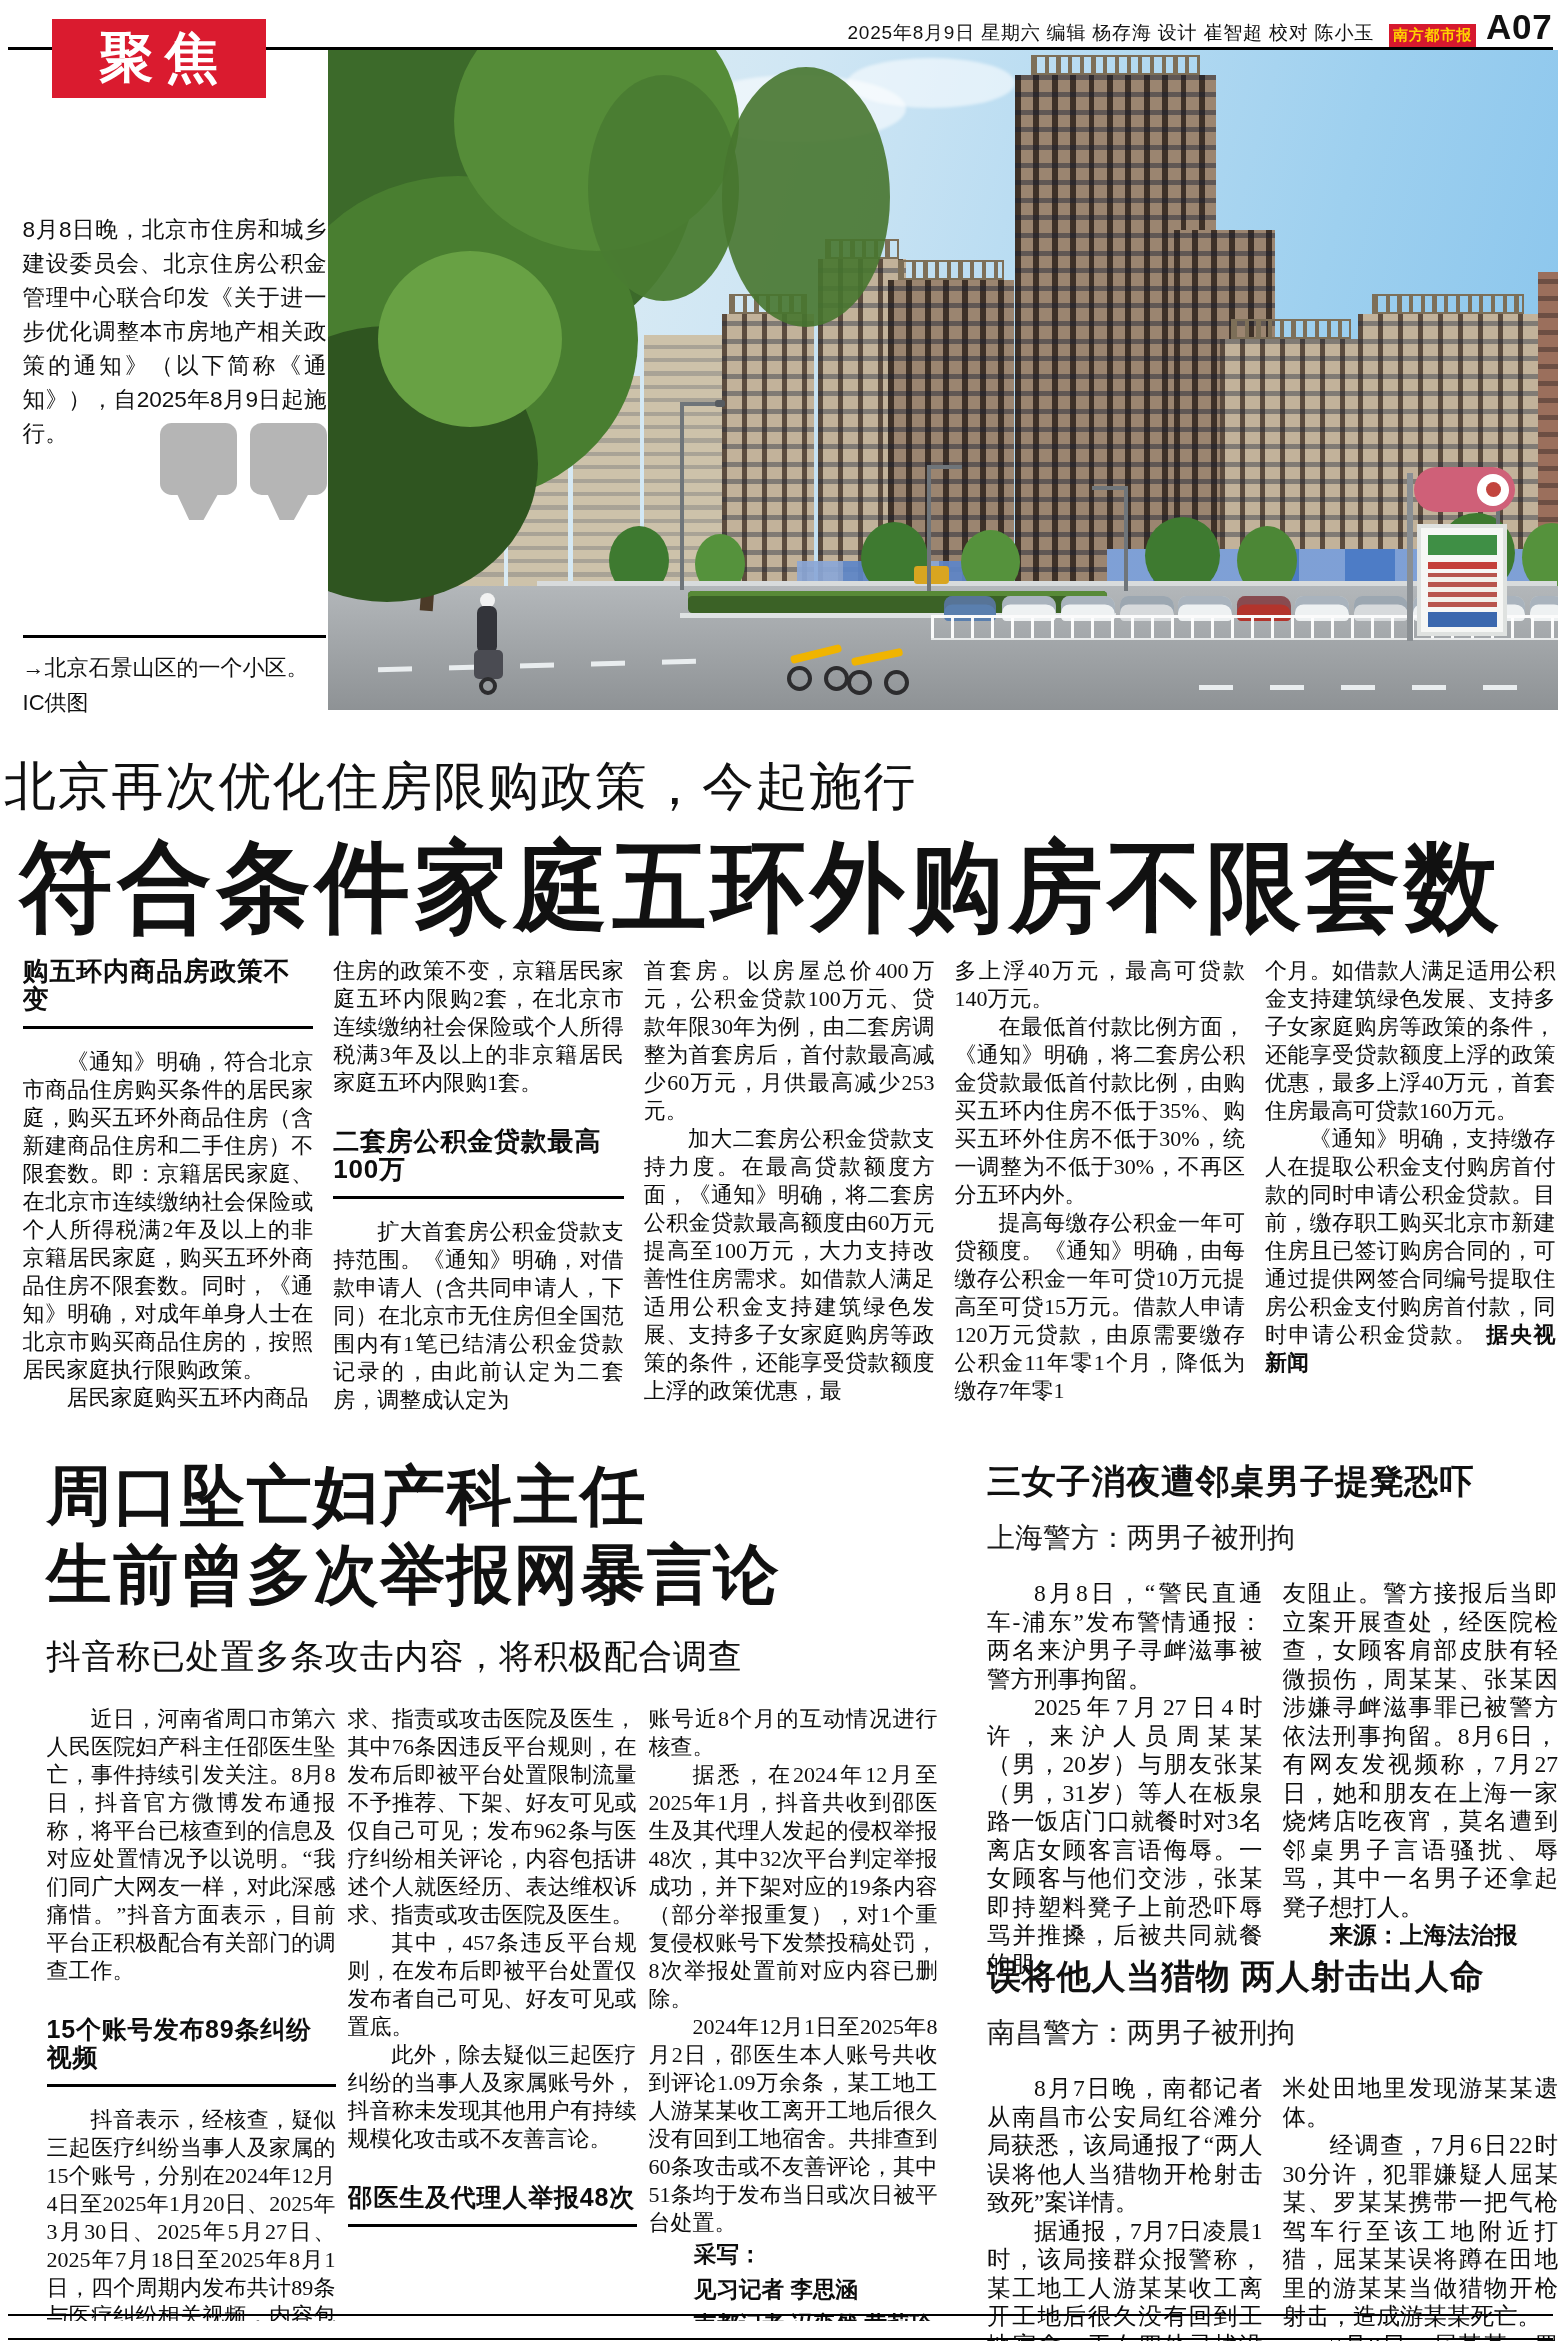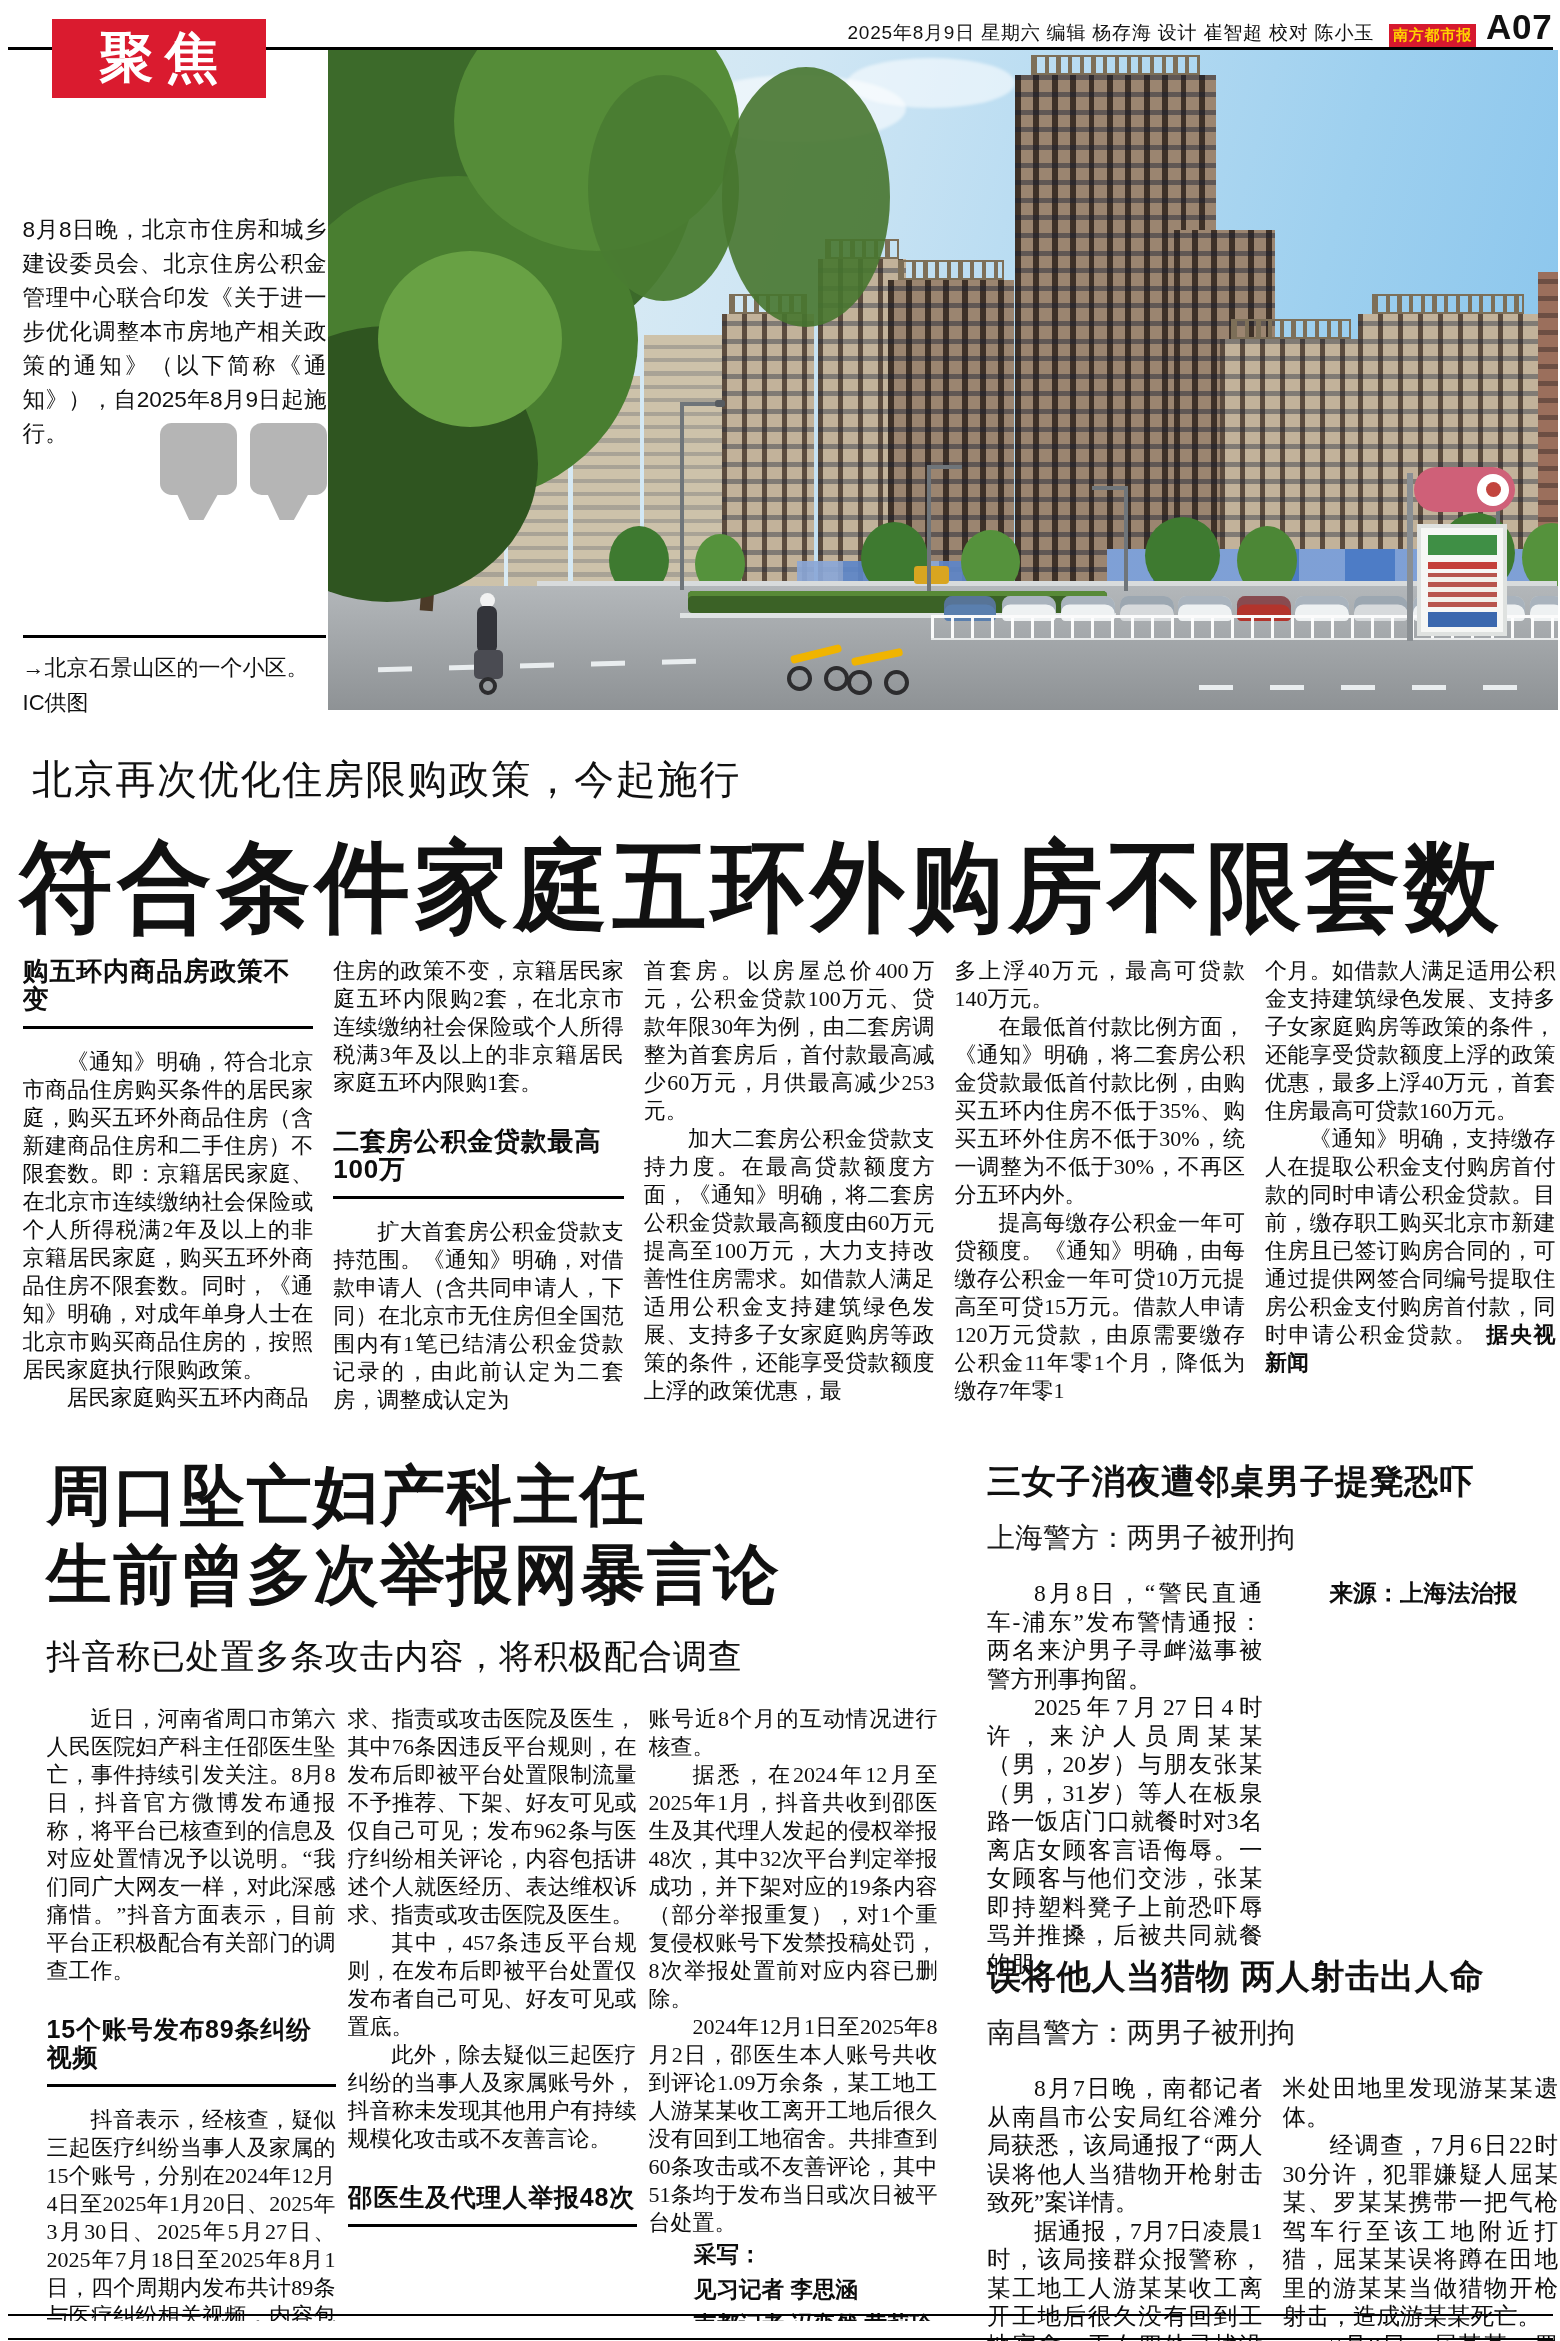--- a/index.html
+++ b/index.html
@@ -76,21 +76,21 @@
   
   .lead-intro { position:absolute; left:22.6px; top:213px; width:304px; font-size:22.6px; line-height:34px;
                 font-weight:500; text-align:justify; }
   .quote-wrap { position:absolute; left:126px; top:423px; width:201px; text-align:right; }
   .qmark { display:inline-block; width:77px; height:72px; background:#b5b5b5; border-radius:11.7px;
            position:relative; margin-left:13.4px; }
   .qmark::after { content:""; position:absolute; left:17px; bottom:-25px; width:42px; height:27px;
                   background:#b5b5b5; clip-path:polygon(0 0,100% 0,64% 100%,30% 100%); }
   .cap-rule { position:absolute; left:22.6px; top:635px; width:303px; height:2.5px; background:#000; }
   .photo-caption { position:absolute; left:22.6px; top:650px; width:303px; font-size:22px; line-height:35px; font-weight:500; }
-  .kicker { position:absolute; left:32px; top:752px; font-size:40px; font-weight:500; letter-spacing:1.7px;text-align:center; }
+  .kicker { position:absolute; left:4px; top:752px; font-size:52px; font-weight:500; letter-spacing:1.7px;text-align:center; }
   .headline-main { position:absolute; left:18.4px; top:821px; width:1537px; font-size:94px; font-weight:900;
                    letter-spacing:5px; white-space:nowrap; transform:scaleY(1.05); transform-origin:left top; }
 
   
   .serifcol { font-family:"Liberation Serif","DejaVu Serif",serif; font-size:22px; line-height:28px;
               text-align:justify; color:#0d0d0d; overflow:hidden; }
   .serifcol p { margin:0; }
   .ind { text-indent:2em; }
   .subhead { font-family:"Liberation Sans","DejaVu Sans",sans-serif; font-size:26px; font-weight:800;
              letter-spacing:0.8px; border-bottom:3.4px solid #000; padding-bottom:13.4px; margin:0 0 18.4px 0;
@@ -315,20 +315,21 @@
 
   <div class="article-r" style="top:1457px;">
     <h2>三女子消夜遭邻桌男子提凳恐吓</h2>
     <div class="deck">上海警方：两男子被刑拘</div>
     <div class="body">
       <div class="serifcol">
         <p class="ind">8月8日，“警民直通车-浦东”发布警情通报：两名来沪男子寻衅滋事被警方刑事拘留。</p>
         <p class="ind">2025年7月27日4时许，来沪人员周某某（男，20岁）与朋友张某（男，31岁）等人在板泉路一饭店门口就餐时对3名离店女顾客言语侮辱。一女顾客与他们交涉，张某即持塑料凳子上前恐吓辱骂并推搡，后被共同就餐的朋</p>
       </div>
       <div class="serifcol">
+        <p>友阻止。警方接报后当即立案开展查处，经医院检查，女顾客肩部皮肤有轻微损伤，周某某、张某因涉嫌寻衅滋事罪已被警方依法刑事拘留。8月6日，有网友发视频称，7月27日，她和朋友在上海一家烧烤店吃夜宵，莫名遭到邻桌男子言语骚扰、辱骂，其中一名男子还拿起凳子想打人。</p>
         <p class="source-line">来源：上海法治报</p>
       </div>
     </div>
   </div>
 
   <div class="article-r" style="top:1952px;">
     <h2>误将他人当猎物  两人射击出人命</h2>
     <div class="deck">南昌警方：两男子被刑拘</div>
     <div class="body">
       <div class="serifcol">

